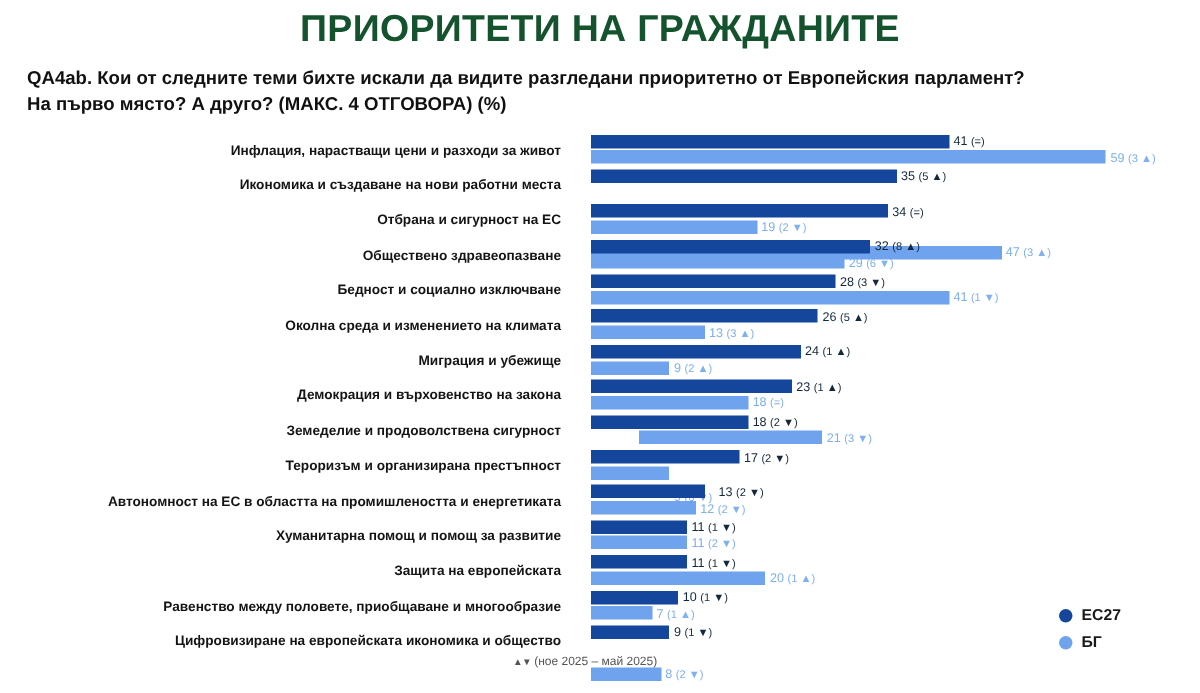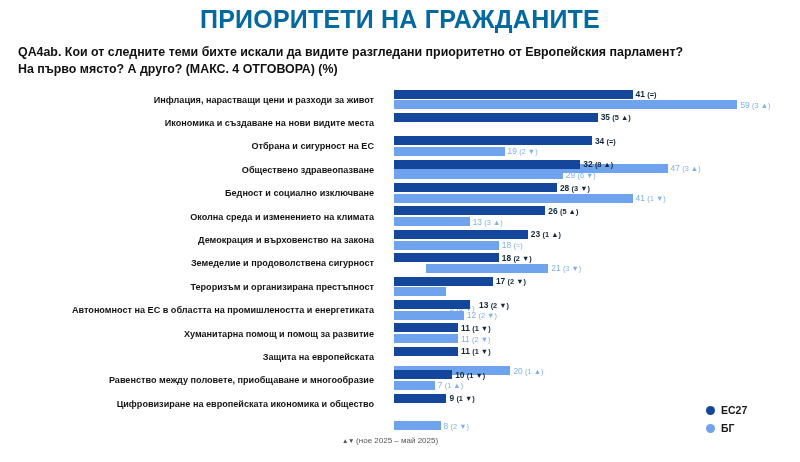--- a/index.html
+++ b/index.html
@@ -27,21 +27,21 @@
   
   .chart-title {
     position: absolute;
     top: 6px;
     left: 0;
     width: 800px;
     text-align: center;
     font-size: 25px;
     font-weight: bold;
     letter-spacing: 0.2px;
-    color: #0369a1;
+    color: #14532d;
     line-height: 1.05;
   }
 
   
   .chart-subtitle {
     position: absolute;
     top: 44px;
     left: 18px;
     width: 680px;
     font-size: 12.4px;
@@ -114,21 +114,21 @@
     position: absolute;
     top: 50%;
     transform: translateY(-50%);
     white-space: nowrap;
     font-size: 8.4px;
     line-height: 1;
     padding-left: 3px;
   }
   .bar-val.eu {
     color: #14283C;
-    font-weight: bold;
+    font-weight: normal;
   }
   .bar-val.bg {
     color: #7FB0F0;
     font-weight: normal;
   }
   .delta {
     font-size: 7.4px;
   }
 
   
@@ -190,21 +190,21 @@
             <div class="bar eu" style="width: 238.62px; background: rgb(20, 70, 155);"></div>
             <span class="bar-val eu" style="left: 238.62px;"><span>41</span> <span class="delta">(=)</span></span>
           </div>
           <div class="bar-line bg" style="width: 100%;">
             <div class="bar bg" style="width: 343.38px; background: rgb(111, 163, 238);"></div>
             <span class="bar-val bg" style="left: 343.38px;"><span>59</span> <span class="delta">(3 ▲)</span></span>
           </div>
         </div>
       </div>
       <div class="row">
-        <div class="cat-label">Икономика и създаване на нови видите места</div>
+        <div class="cat-label">Икономика и създаване на нови работни места</div>
         <div class="bars">
           <div class="bar-line eu" style="width: 100%;">
             <div class="bar eu" style="width: 203.7px; background: rgb(20, 70, 155);"></div>
             <span class="bar-val eu" style="left: 203.7px;"><span>35</span> <span class="delta">(5 ▲)</span></span>
           </div>
           <div class="bar-line bg" style="width: 100%; margin-top: 40px;">
             <div class="bar bg" style="width: 273.54px; background: rgb(111, 163, 238);"></div>
             <span class="bar-val bg" style="left: 273.54px;"><span>47</span> <span class="delta">(3 ▲)</span></span>
           </div>
         </div>
@@ -255,20 +255,33 @@
             <div class="bar eu" style="width: 151.32px; background: rgb(20, 70, 155);"></div>
             <span class="bar-val eu" style="left: 151.32px;"><span>26</span> <span class="delta">(5 ▲)</span></span>
           </div>
           <div class="bar-line bg" style="width: 100%;">
             <div class="bar bg" style="width: 75.66px; background: rgb(111, 163, 238);"></div>
             <span class="bar-val bg" style="left: 75.66px;"><span>13</span> <span class="delta">(3 ▲)</span></span>
           </div>
         </div>
       </div>
       <div class="row">
+        <div class="cat-label">Миграция и убежище</div>
+        <div class="bars">
+          <div class="bar-line eu" style="width: 100%;">
+            <div class="bar eu" style="width: 139.68px; background: rgb(20, 70, 155);"></div>
+            <span class="bar-val eu" style="left: 139.68px;"><span>24</span> <span class="delta">(1 ▲)</span></span>
+          </div>
+          <div class="bar-line bg" style="width: 100%;">
+            <div class="bar bg" style="width: 52.38px; background: rgb(111, 163, 238);"></div>
+            <span class="bar-val bg" style="left: 52.38px;"><span>9</span> <span class="delta">(2 ▲)</span></span>
+          </div>
+        </div>
+      </div>
+      <div class="row">
         <div class="cat-label">Демокрация и върховенство на закона</div>
         <div class="bars">
           <div class="bar-line eu" style="width: 100%;">
             <div class="bar eu" style="width: 133.86px; background: rgb(20, 70, 155);"></div>
             <span class="bar-val eu" style="left: 133.86px;"><span>23</span> <span class="delta">(1 ▲)</span></span>
           </div>
           <div class="bar-line bg" style="width: 100%;">
             <div class="bar bg" style="width: 104.76px; background: rgb(111, 163, 238);"></div>
             <span class="bar-val bg" style="left: 104.76px;"><span>18</span> <span class="delta">(=)</span></span>
           </div>
@@ -326,21 +339,21 @@
           </div>
         </div>
       </div>
       <div class="row">
         <div class="cat-label">Защита на европейската</div>
         <div class="bars">
           <div class="bar-line eu" style="width: 100%;">
             <div class="bar eu" style="width: 64.02px; background: rgb(20, 70, 155);"></div>
             <span class="bar-val eu" style="left: 64.02px;"><span>11</span> <span class="delta">(1 ▼)</span></span>
           </div>
-          <div class="bar-line bg" style="width: 100%; margin-top: 9px;">
+          <div class="bar-line bg" style="width: 100%;">
             <div class="bar bg" style="width: 116.4px; background: rgb(111, 163, 238);"></div>
             <span class="bar-val bg" style="left: 116.4px;"><span>20</span> <span class="delta">(1 ▲)</span></span>
           </div>
         </div>
       </div>
       <div class="row">
         <div class="cat-label">Равенство между половете, приобщаване и многообразие</div>
         <div class="bars">
           <div class="bar-line eu" style="width: 100%;">
             <div class="bar eu" style="width: 58.2px; background: rgb(20, 70, 155);"></div>

